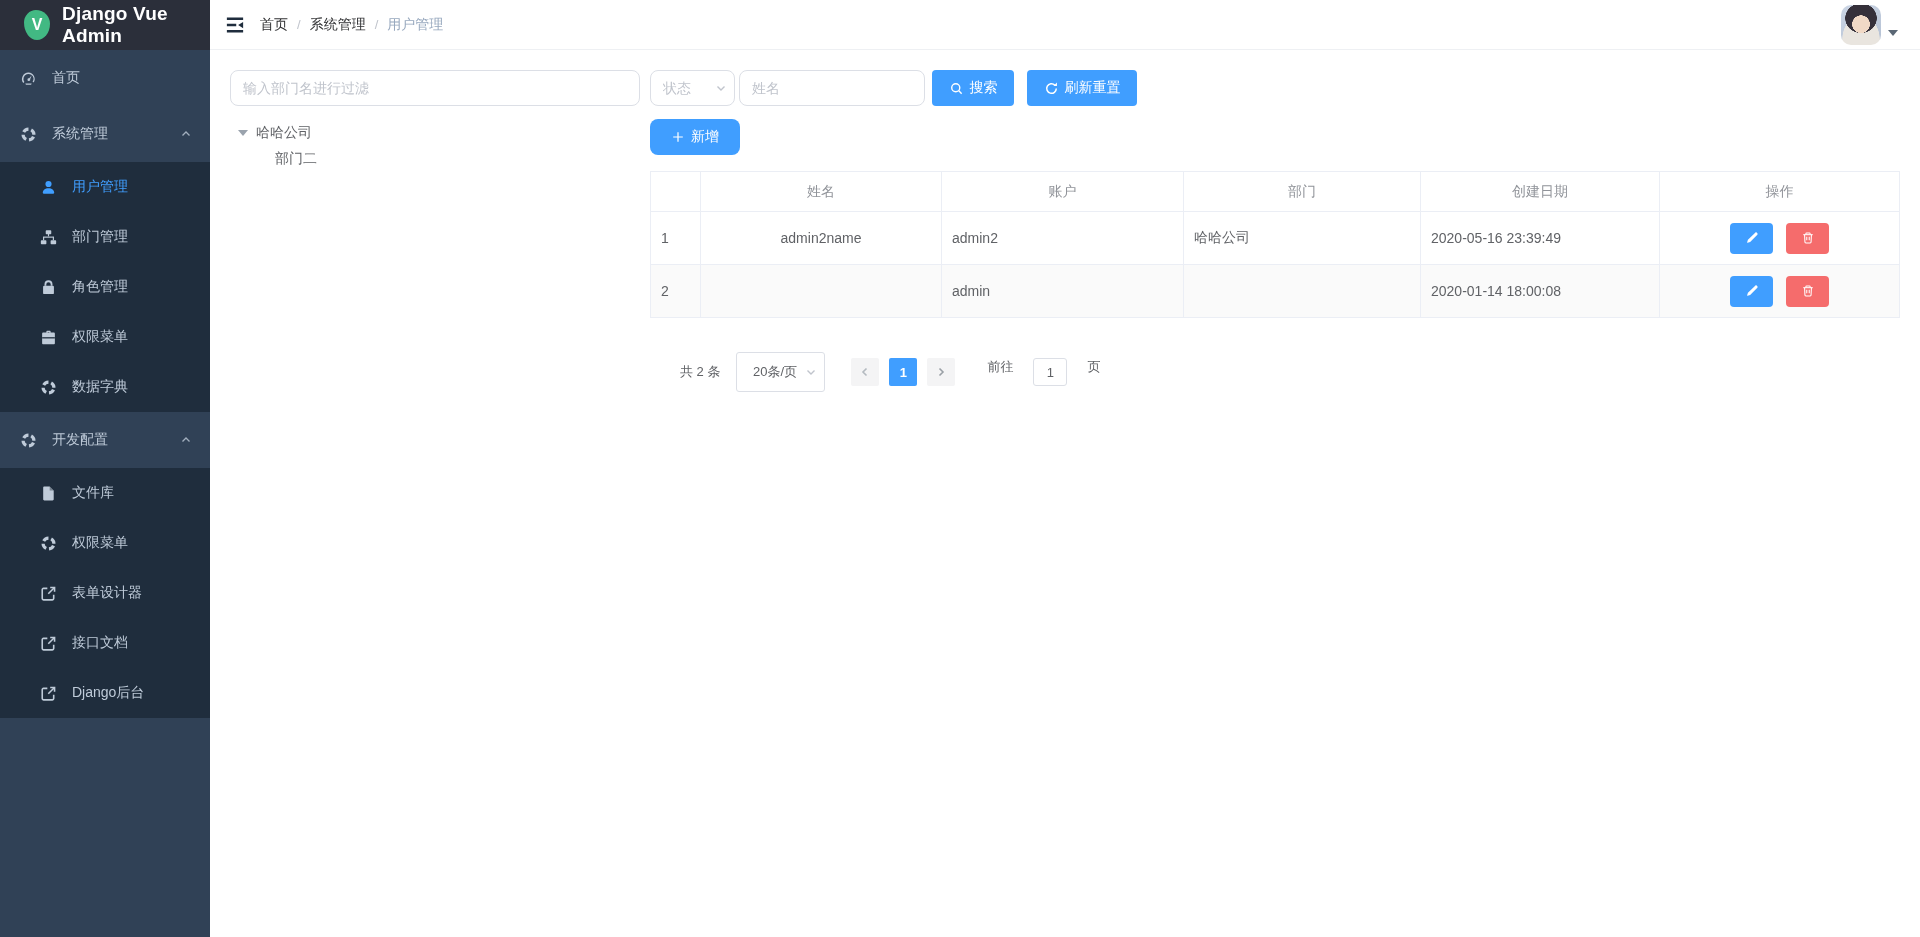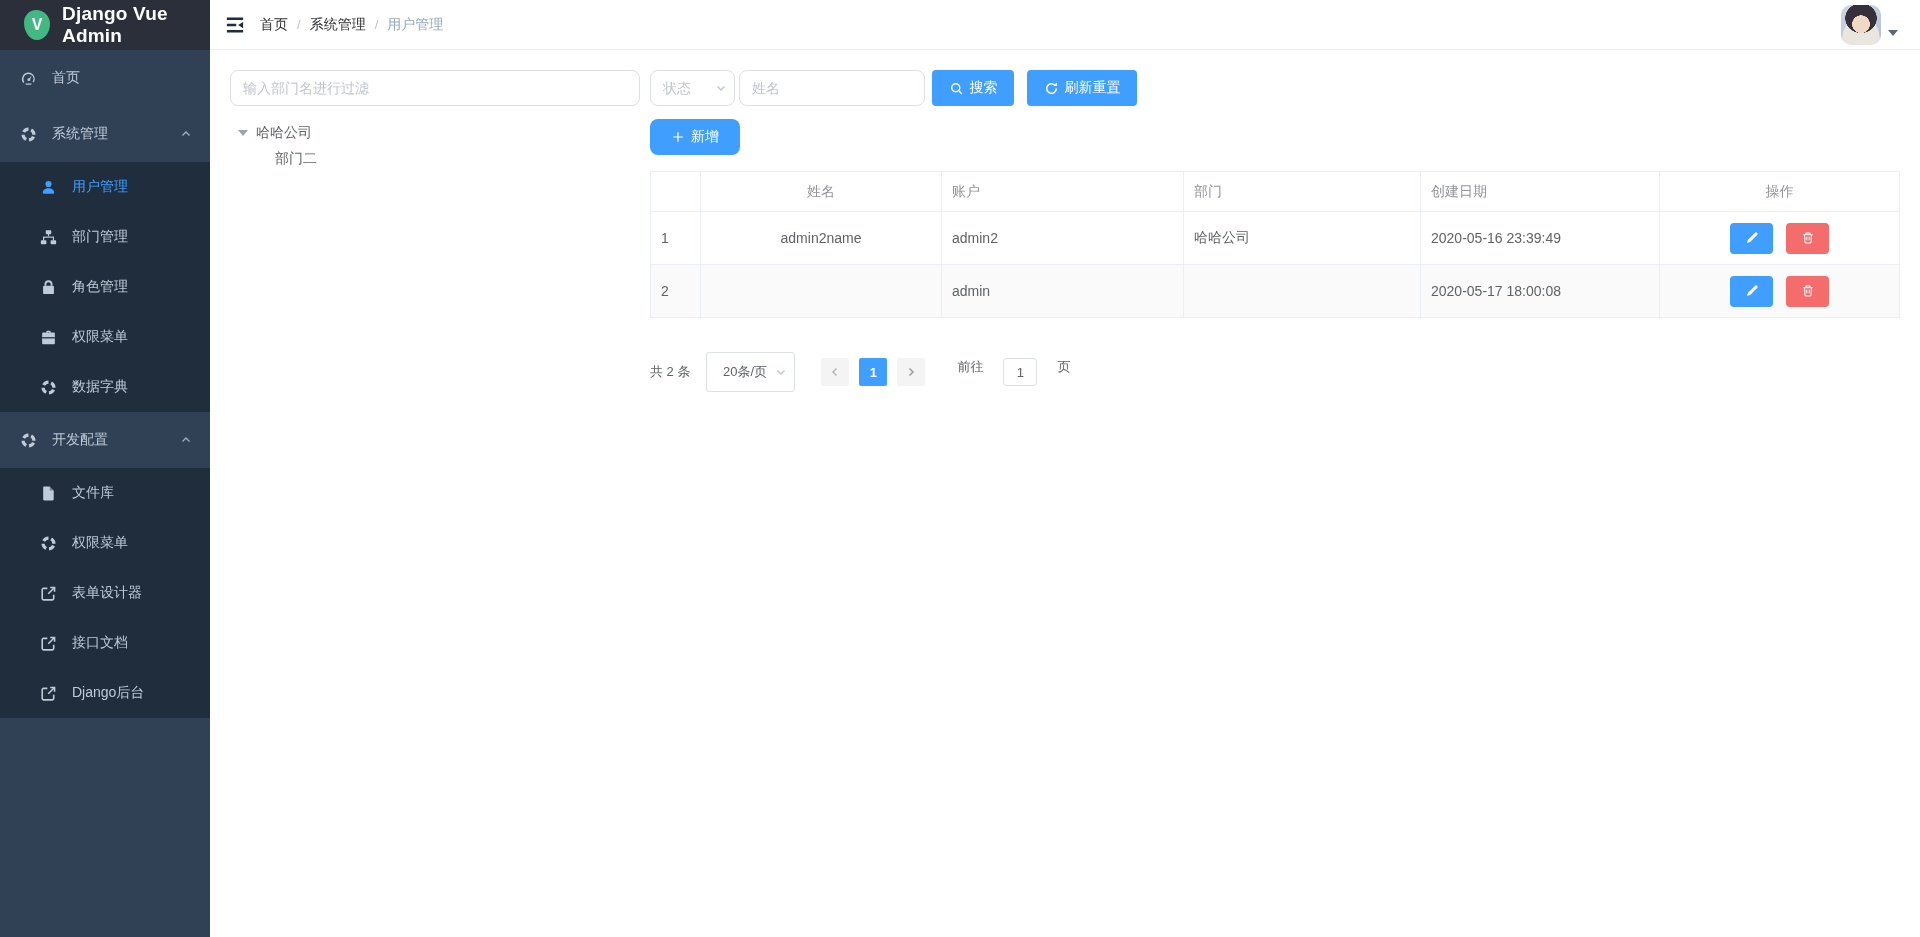--- a/index.html
+++ b/index.html
@@ -61,32 +61,32 @@
   .sel-chev { position:absolute; right:8px; top:50%; transform:translateY(-50%); display:flex; }
   .name-ipt { width:186px; margin-right:7px; flex-shrink:0; }
   .btn { height:36px; border:none; border-radius:4px; background:#409EFF; color:#fff; font-size:14px;
          display:inline-flex; align-items:center; justify-content:center; gap:6px; cursor:pointer; }
   .btn.search { width:82px; margin-right:13px; }
   .btn.reset  { width:110px; }
   .btn.add    { width:90px; margin:13px 0 16px;border-radius:8px; }
 
   .user-table { width:100%; border-collapse:collapse; table-layout:fixed; font-size:14px; }
   .user-table th { height:40px; border:1px solid #ebeef5; color:#909399; font-weight:500;
-                   text-align:left; padding:0 10px; background:#fff; }
+                   text-align:center; padding:0 10px; background:#fff; }
   .user-table td { height:53px; border:1px solid #ebeef5; color:#606266; padding:0 10px; background:#fff; }
   .user-table th.c, .user-table td.c { text-align:center; }
   tr.striped td { background:#fafafa; }
   .ops { display:flex; align-items:center; justify-content:center; gap:13px; }
   .op-btn { width:43px; height:31px; border:none; border-radius:4px; display:inline-flex;
             align-items:center; justify-content:center; cursor:pointer; }
   .op-btn.edit { background:#409EFF; }
   .op-btn.del  { background:#F56C6C; }
 
   .pagination { margin-top:34px; display:flex; align-items:center; font-size:13px; color:#606266; }
-  .pg-total { margin-right:16px; }
+  .pg-total { margin-right:16px;margin-left:30px; }
   .pg-size { position:relative; width:89px; height:40px; margin-right:26px; cursor:pointer; }
   .pg-size .box { width:100%; height:100%; border:1px solid #dcdfe6; border-radius:3px; background:#fff;
                   display:flex; align-items:center; justify-content:center; padding-right:12px; color:#606266; }
   .pg-btn { width:28px; height:28px; background:#f4f4f5; border-radius:2px; display:flex;
             align-items:center; justify-content:center; margin-right:10px; cursor:pointer; }
   .pg-cur { width:28px; height:28px; background:#409EFF; color:#fff; border-radius:2px; display:flex;
             align-items:center; justify-content:center; margin-right:10px; font-weight:600; cursor:pointer; }
   .pg-next { margin-right:32px; }
   .pg-goto { display:flex; align-items:flex-start; gap:20px; }
   .goto-ipt { width:34px; height:28px; border:1px solid #dcdfe6; border-radius:3px; text-align:center;
@@ -380,21 +380,21 @@
                 </span>
               </button>
             </div>
           </td>
         </tr>
         <tr class="striped">
           <td>2</td>
           <td class="c"></td>
           <td>admin</td>
           <td></td>
-          <td>2020-05-17 18:00:08</td>
+          <td>2020-01-14 18:00:08</td>
           <td>
             <div class="ops">
               <button class="op-btn edit">
                 <span style="display:flex;">
                   <svg width="14" height="14" viewBox="0 0 16 16" fill="#fff">
                       <path d="M11.7 1.9c.5-.5 1.3-.5 1.8 0l.6.6c.5.5.5 1.3 0 1.8l-8.2 8.2-3 .9a.35.35 0 0 1-.44-.44l.9-3z"></path>
                     </svg>
                 </span>
               </button>
               <button class="op-btn del">

